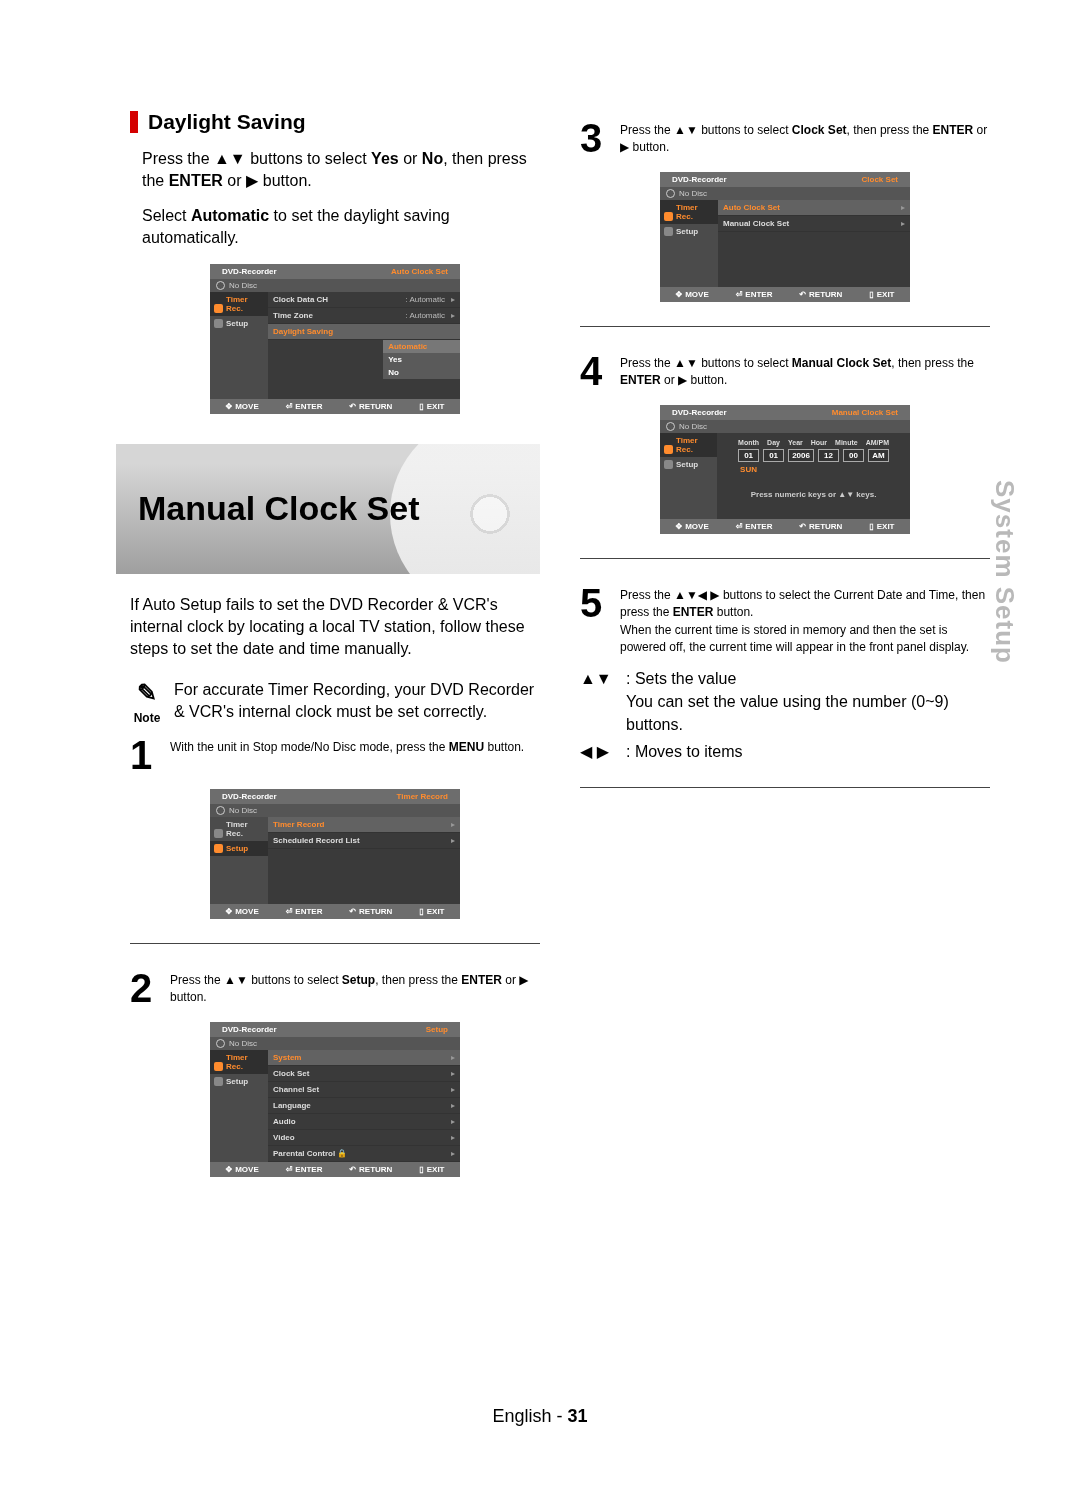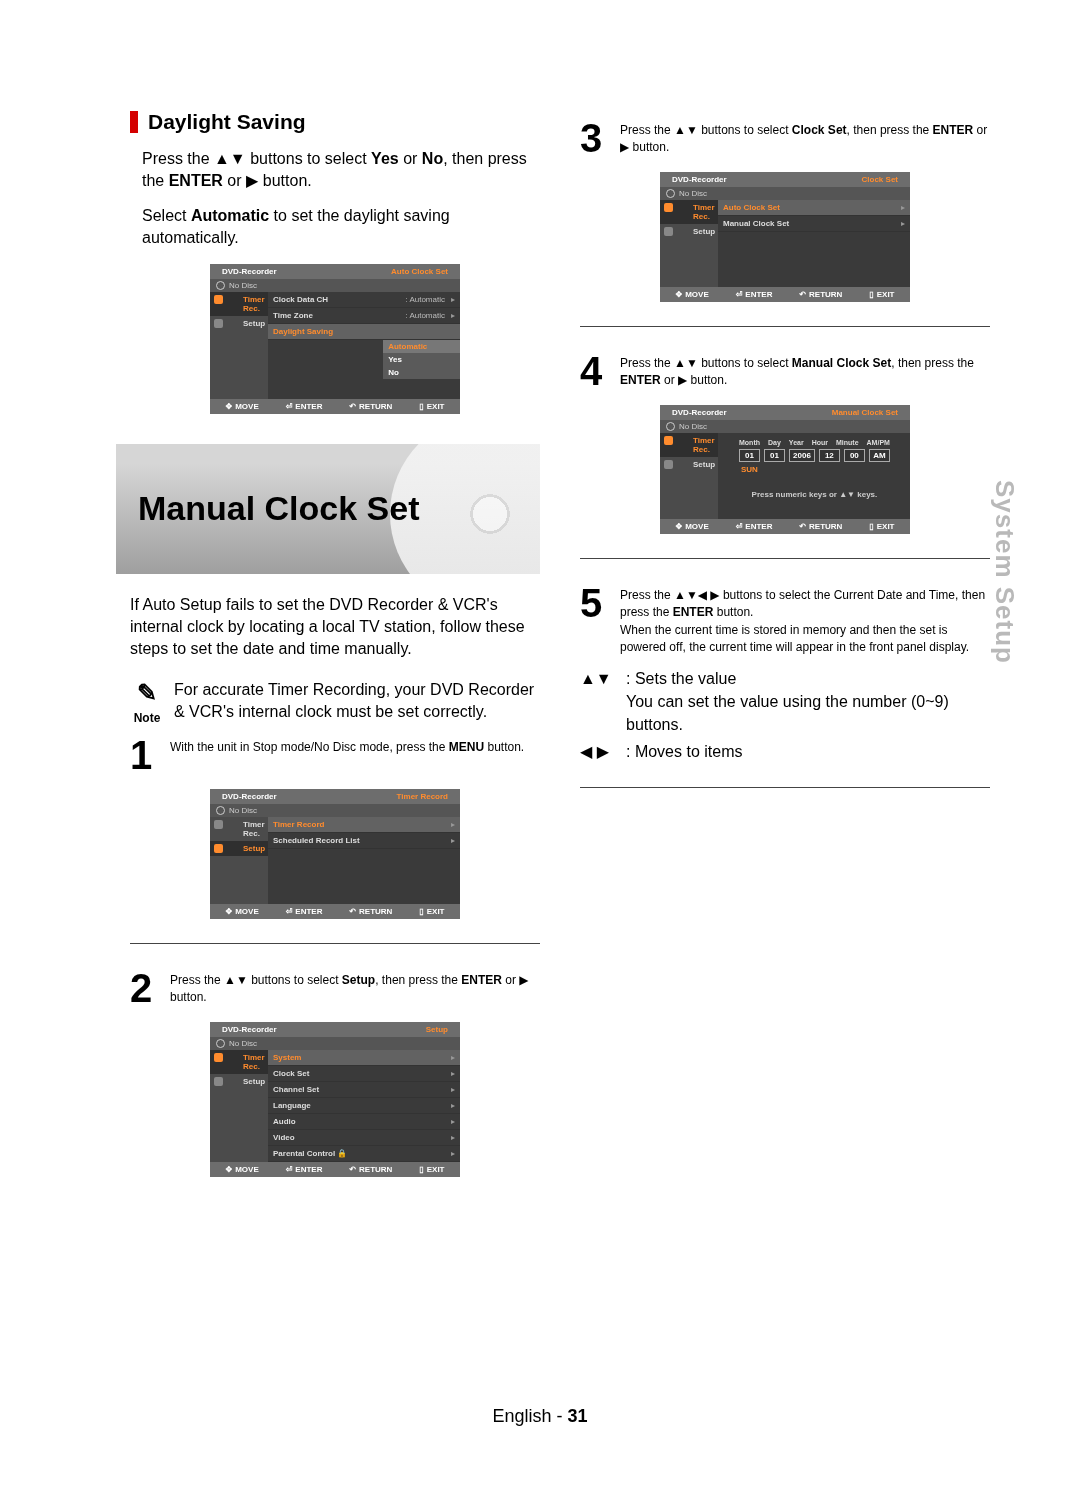--- a/index.html
+++ b/index.html
@@ -16,21 +16,21 @@
 .step-body b,.body-text b{font-weight:bold}
 
 .osd{width:250px;margin:14px auto 20px auto;font-size:8px;color:#fff}
 .osd-header{display:flex;justify-content:space-between;background:#6d6d6d;padding:3px 12px;font-weight:bold}
 .osd-header .htitle{color:#fff}
 .osd-header .mode{color:#ff8c2e}
 .osd-disc{background:#555;color:#ccc;padding:2px 6px;display:flex;align-items:center;gap:4px}
 .osd-disc .disc-ico{width:7px;height:7px;border:1px solid #ccc;border-radius:50%}
 .osd-body{display:flex;background:#3a3a3a}
 .osd-side{width:58px;background:#4b4b4b}
-.osd-side .sitem{padding:3px 4px;display:flex;align-items:flex-start;gap:20px;font-weight:bold;color:#ddd}
+.osd-side .sitem{padding:3px 4px;display:flex;align-items:flex-end;gap:3px;font-weight:bold;color:#ddd}
 .osd-side .sitem.sel{background:#2f2f2f;color:#ff8c2e}
 .osd-side .sico{width:9px;height:9px;background:#888;border-radius:2px;flex:none}
 .osd-side .sitem.sel .sico{background:#ff8c2e}
 .osd-main{flex:1}
 .osd-row{display:flex;align-items:center;padding:3px 5px;border-bottom:1px solid #333;color:#ddd}
 .osd-row .lbl{flex:1;font-weight:bold}
 .osd-row .val{color:#bbb;margin-right:6px}
 .osd-row .arw{color:#999}
 .osd-row.hl{background:#626262}
 .osd-row.hl .lbl{color:#ff8c2e}

